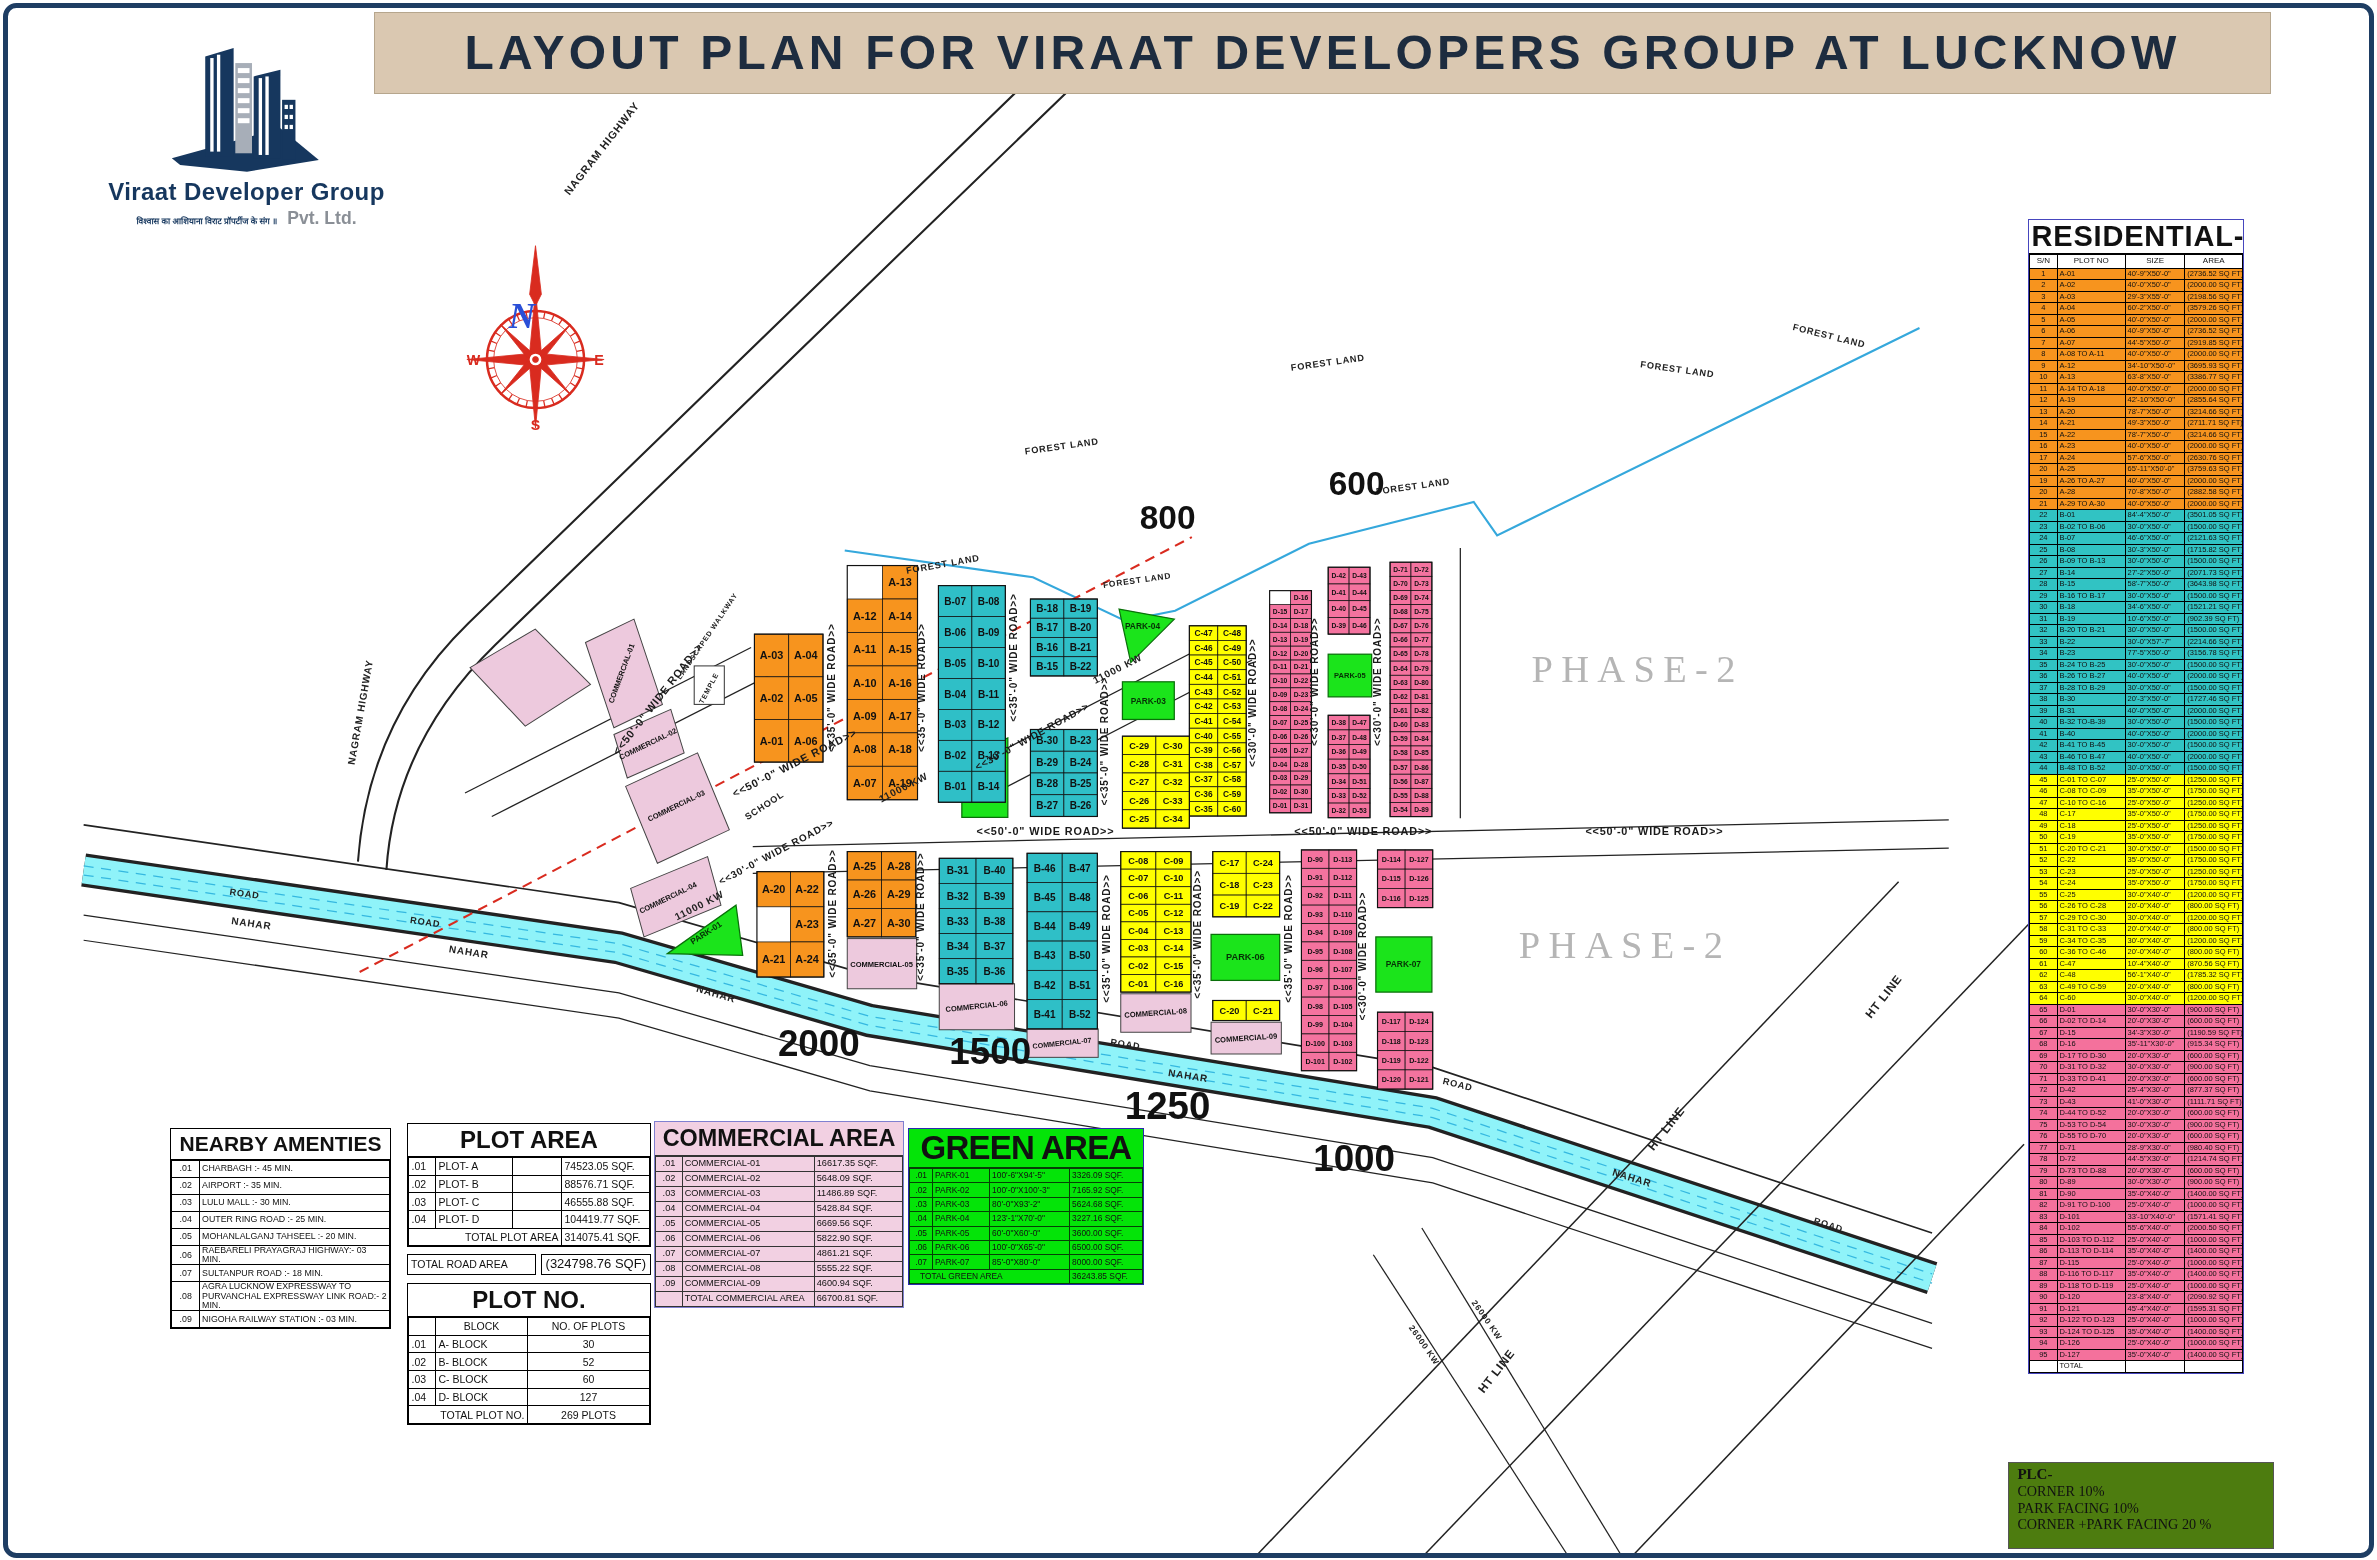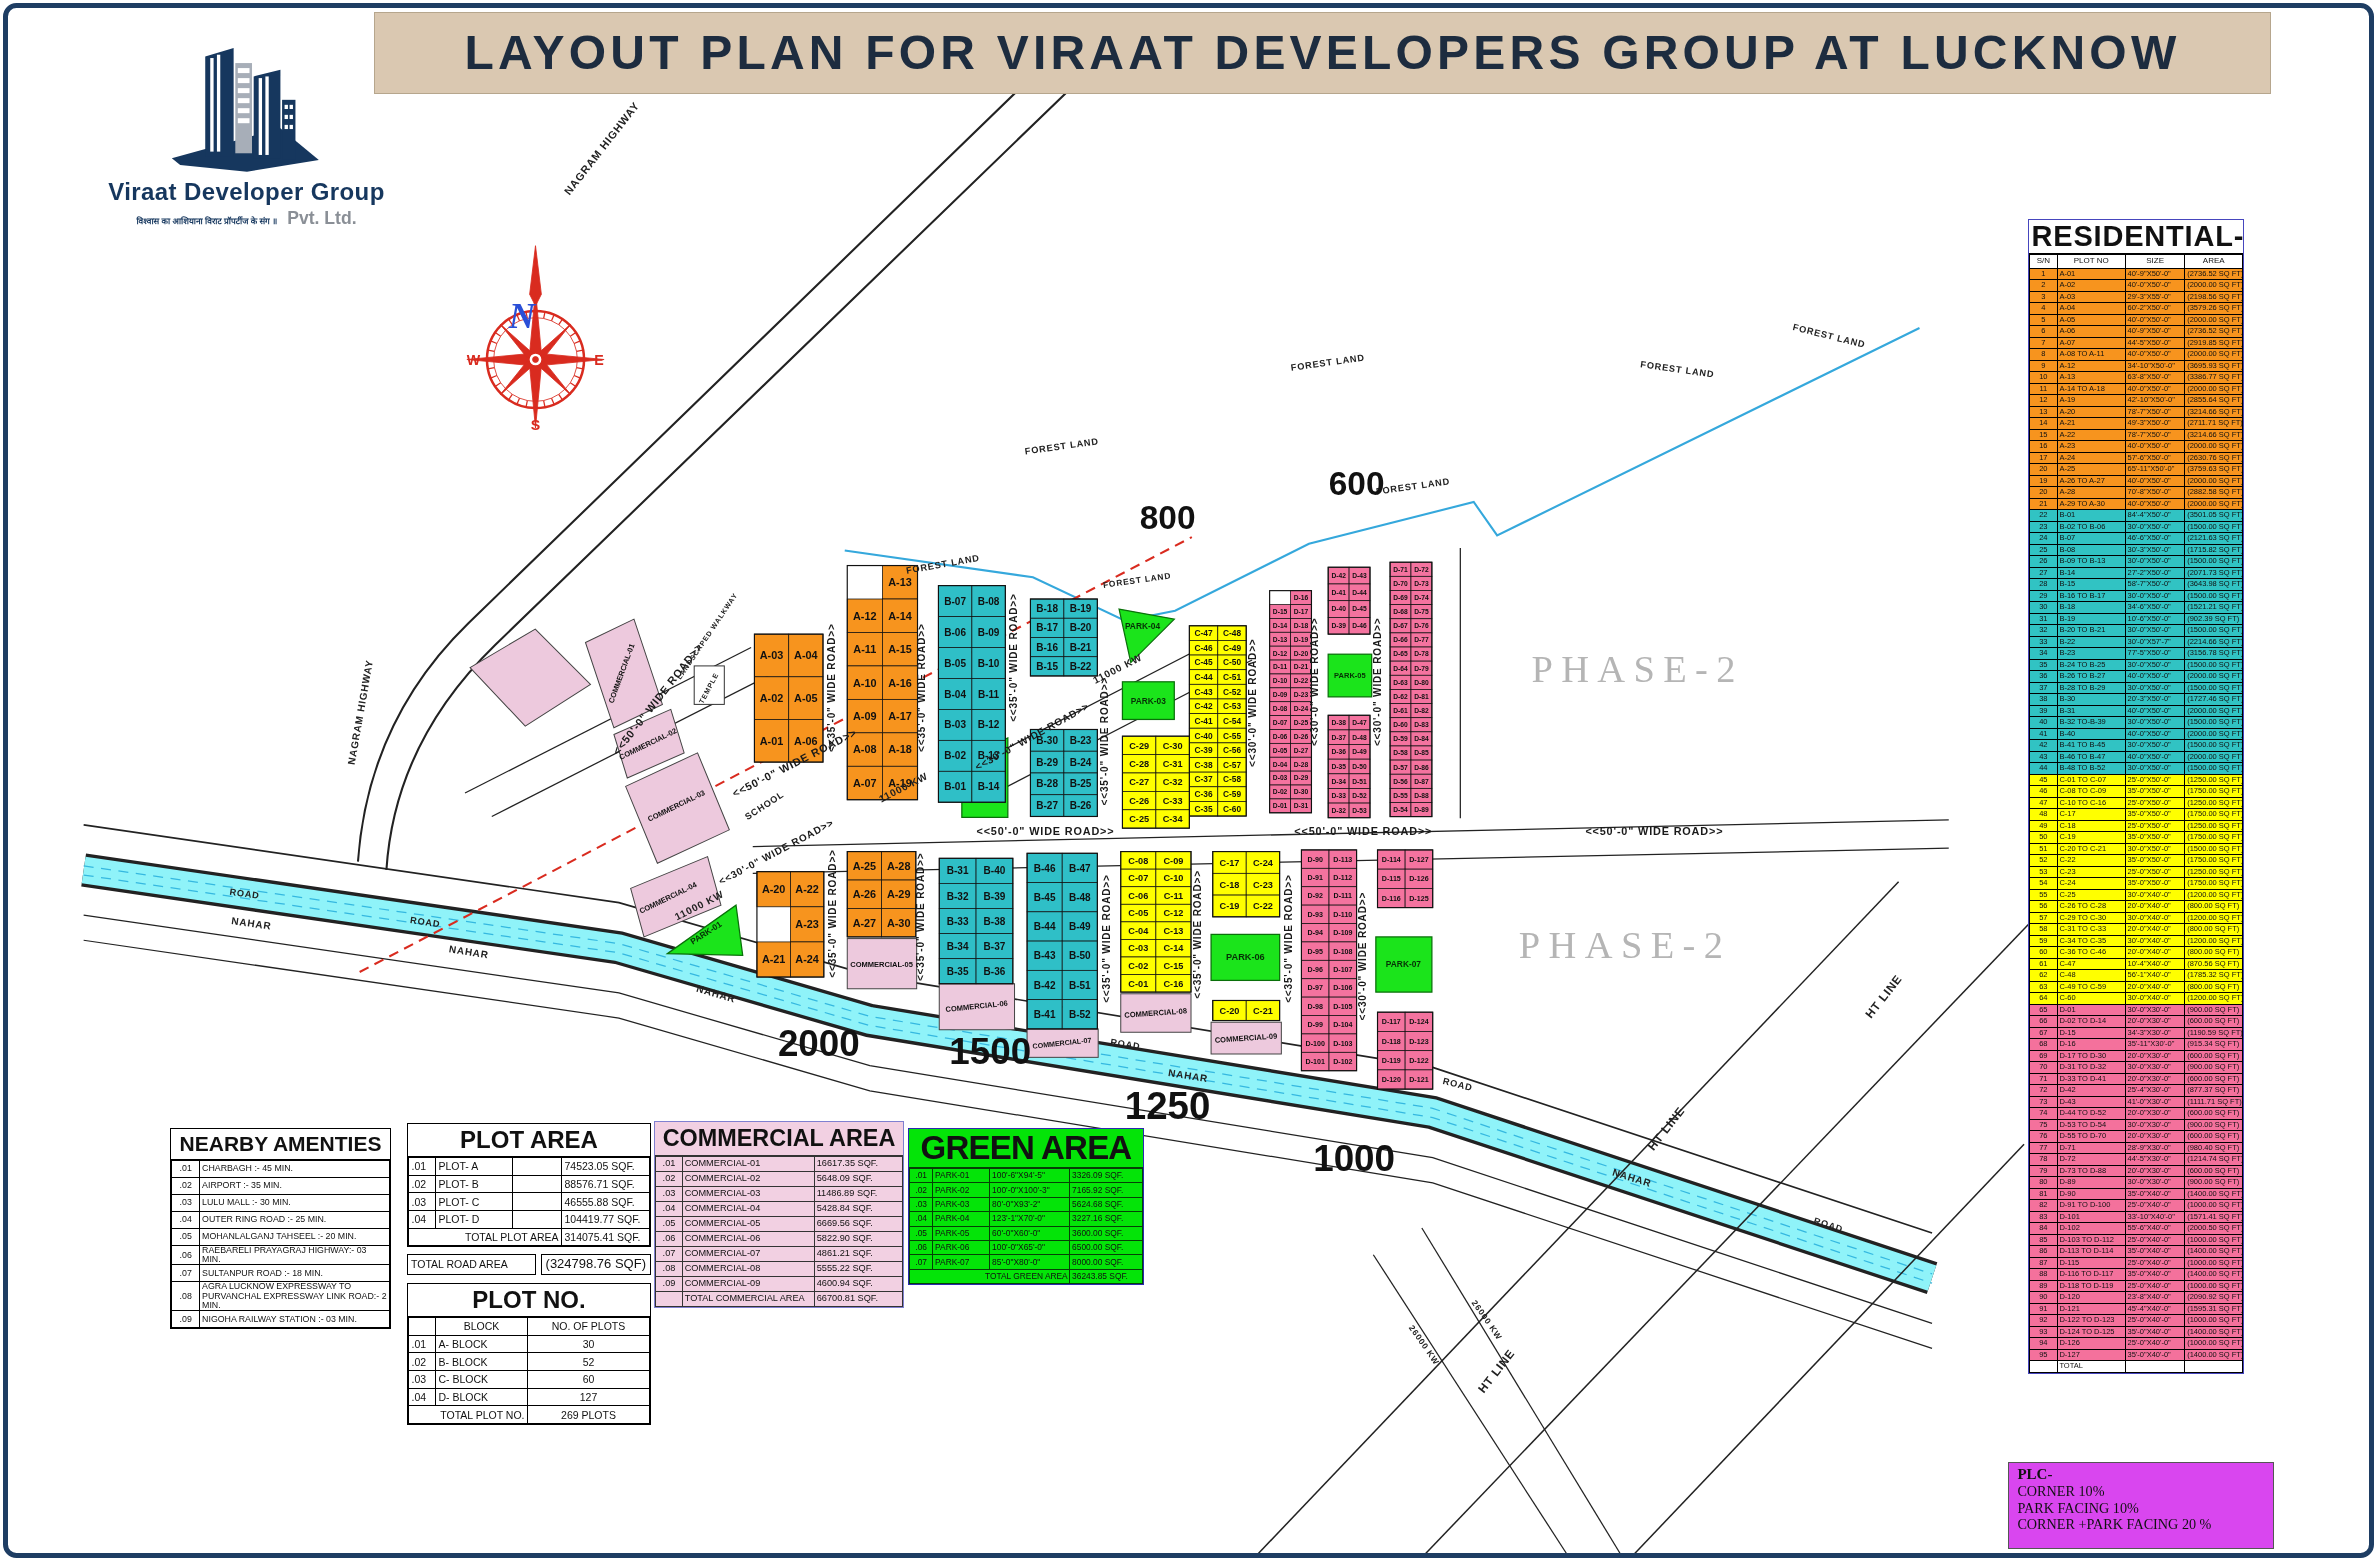--- a/index.html
+++ b/index.html
@@ -49,21 +49,21 @@
   #comm .ttl{font-size:23.4px;font-weight:bold;text-align:center;height:33px;line-height:33px;border-bottom:0.8px solid #333;}
   #comm td{font-size:9.2px;height:14px;border-color:#333;}
   #comm td{background:#F2D0E2;}
   #comm td.num{text-align:center;}
   
   #green{left:908px;top:1128px;width:234px;background:#04E408;border:1.7px solid #2a2ab0;}
   #green .ttl{font-size:33px;font-weight:bold;text-align:center;height:38px;line-height:38px;letter-spacing:-0.8px;border-bottom:0.8px solid #064006;}
   #green td{font-size:8.4px;height:13.4px;border-color:#064006;background:#04E408;}
   #green td.num{text-align:center;}
   
-  #plc{left:2008px;top:1462px;width:266px;height:87px;border:1.7px solid #555;background:#d946ef;
+  #plc{left:2008px;top:1462px;width:266px;height:87px;border:1.7px solid #555;background:#4d7c0f;
        font-family:"Liberation Serif",serif;padding:3.3px 8.4px;box-sizing:border-box;z-index:10;position:absolute;}
   #plc .t{font-size:15px;font-weight:bold;}
   #plc .l{font-size:14.2px;line-height:1.15;}
 </style>
 </head>
 <body>
 
 <div class="frame"></div>
 
 <div class="titlebar">
@@ -1720,21 +1720,21 @@
           <td>100'-0"X65'-0"</td>
           <td>6500.00 SQF.</td>
         </tr>
         <tr>
           <td class="num">.07</td>
           <td>PARK-07</td>
           <td>85'-0"X80'-0"</td>
           <td>8000.00 SQF.</td>
         </tr>
         <tr>
-          <td colspan="3" style="text-align: right; padding-left: 10px;">TOTAL GREEN AREA</td>
+          <td colspan="3" style="text-align: left; padding-left: 10px;">TOTAL GREEN AREA</td>
           <td>36243.85 SQF.</td>
         </tr>
       </tbody>
     </table>
 </div>
 
 <div id="plc">
   <div class="t">PLC-</div>
   <div id="plc-lines">
       <div class="l">CORNER 10%</div>

